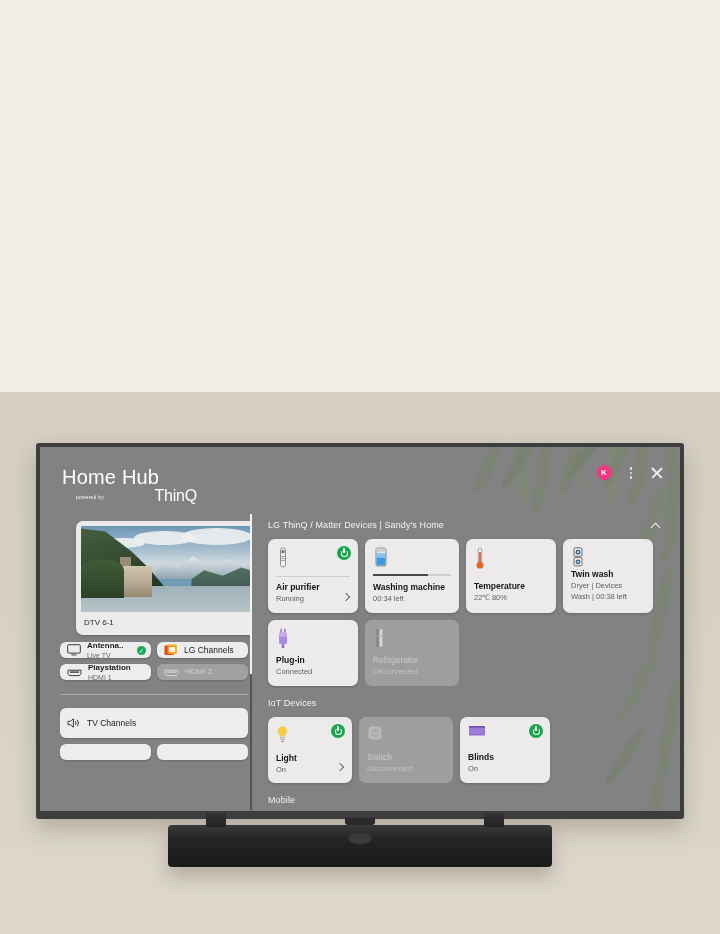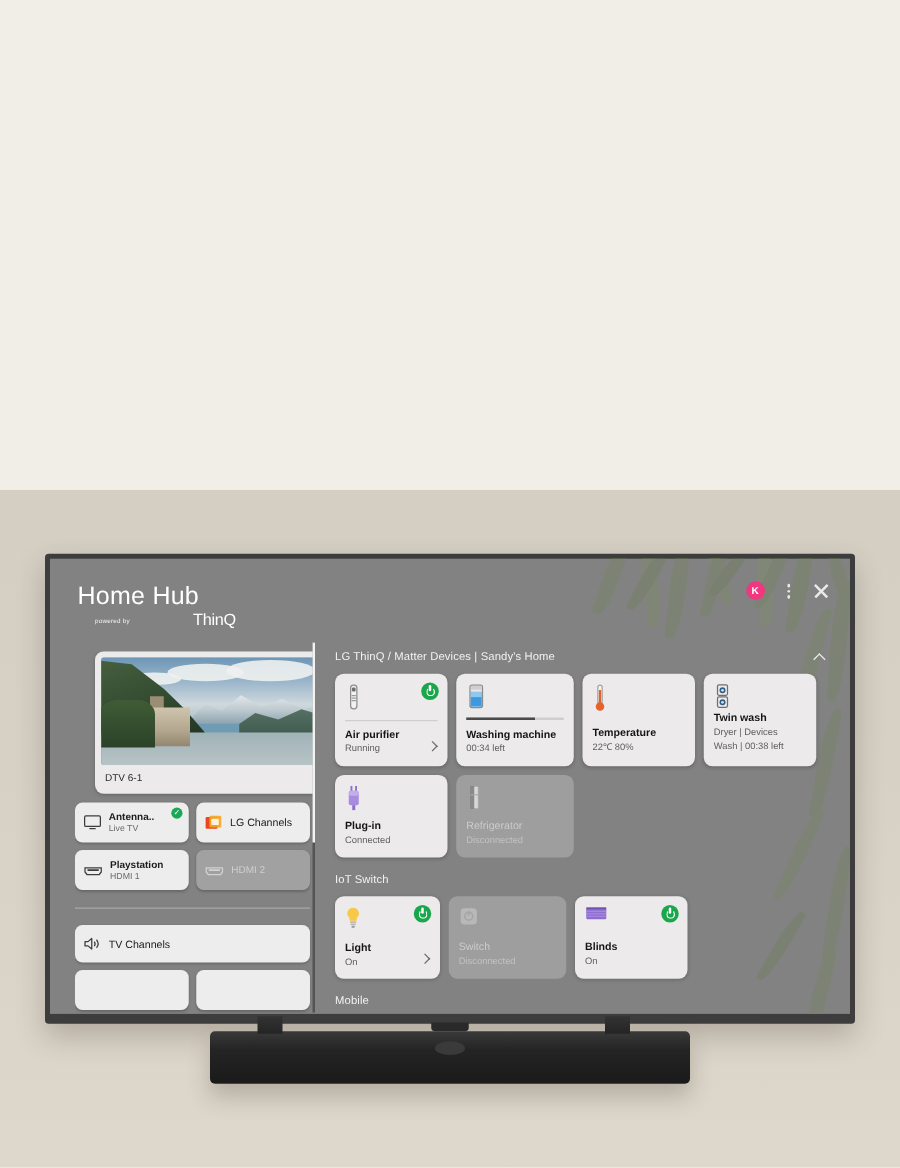--- a/index.html
+++ b/index.html
@@ -54,21 +54,21 @@
   .hub-head { position: absolute; left: 22px; top: 19px; }
   .hub-title {
     font-size: 20px; color: #ffffff; font-weight: 400; letter-spacing: .2px;
     line-height: 23px;
   }
   .hub-sub {
     margin-top: 1px; text-align: center; color: #fff;
     font-size: 9px; line-height: 11px; padding-left: 14px;
   }
   .hub-sub .pb { font-size: 5px; opacity: .92; letter-spacing: .2px; vertical-align: 2px; }
-  .hub-sub .thinq { font-size: 13px; letter-spacing: -.2px; margin-left: 48px; }
+  .hub-sub .thinq { font-size: 16px; letter-spacing: -.2px; margin-left: 48px; }
 
   .head-ctrls {
     position: absolute; right: 16px; top: 18px;
     display: flex; align-items: center; gap: 16px; z-index: 10;
   }
   .avatar {
     width: 15px; height: 15px; border-radius: 50%;
     background: #f0377f; color: #fff; font-size: 8px; font-weight: 700;
     display: flex; align-items: center; justify-content: center;
   }
@@ -132,21 +132,21 @@
     position:absolute; left:-2%; top:40%; width:26%; height:44%;
     background: linear-gradient(180deg,#3f5c36 0%, #2c4228 100%);
     border-radius: 40% 30% 0 0;
   }
   .preview-label {
     font-size: 8px; color: #2a2a2a; padding: 6px 3px 7px 3px; line-height: 10px;
   }
 
   .tile-grid { display: flex; flex-wrap: wrap; gap: 6px; margin-top: 7px; width: 188px; }
   .tile {
-    width: 91px; height: 32px; border-radius: 6px; background: #ededed;
+    width: 91px; height: 16px; border-radius: 6px; background: #ededed;
     display: flex; align-items: center; gap: 6px; padding: 0 7px;
     position: relative; box-shadow: 0 1px 2px rgba(0,0,0,.2);
   }
   .tile.dim { background: rgba(235,235,235,0.30); }
   .tile.wide { width: 188px; height: 30px; }
   .tile-txt { display: flex; flex-direction: column; justify-content: center; min-width: 0; }
   .tile-name { font-size: 8px; color: #1c1c1c; font-weight: 700; line-height: 10px; white-space: nowrap; }
   .tile-name.plain { font-weight: 400; font-size: 8.5px; }
   .tile.dim .tile-name { color: #cfcfcf; font-weight: 400; }
   .tile-sub { font-size: 7px; color: #6a6a6a; line-height: 9px; }
@@ -470,21 +470,21 @@
                 <rect x="3.3" y="7.4" width="6.4" height="0.9" fill="#a9a9a9"></rect>
               </svg>
             </div>
             <div style="height:6px"></div>
             <div class="card-title">Refrigerator</div>
             <div class="card-sub">Disconnected</div>
           </div>
         </div>
 
         <div class="sec-head plain" style="margin-top:11px;">
-          <span>IoT Switch</span>
+          <span>IoT Devices</span>
         </div>
 
         <div class="card-row">
           <div class="card" style="width:84px;height:66px;">
             <div class="card-icon-row" style="height:22px;">
               <svg width="13" height="20" viewBox="0 0 13 20">
                 <path d="M6.5 1.2a4.6 4.6 0 0 1 2.9 8.2v2.2H3.6V9.4A4.6 4.6 0 0 1 6.5 1.2z" fill="#f7c948"></path>
                 <rect x="4.1" y="12" width="4.8" height="1.3" fill="#b9b9b9"></rect>
                 <rect x="4.4" y="13.8" width="4.2" height="1.3" fill="#b9b9b9"></rect>
                 <rect x="5.3" y="15.6" width="2.4" height="1.6" fill="#9a9a9a"></rect>

